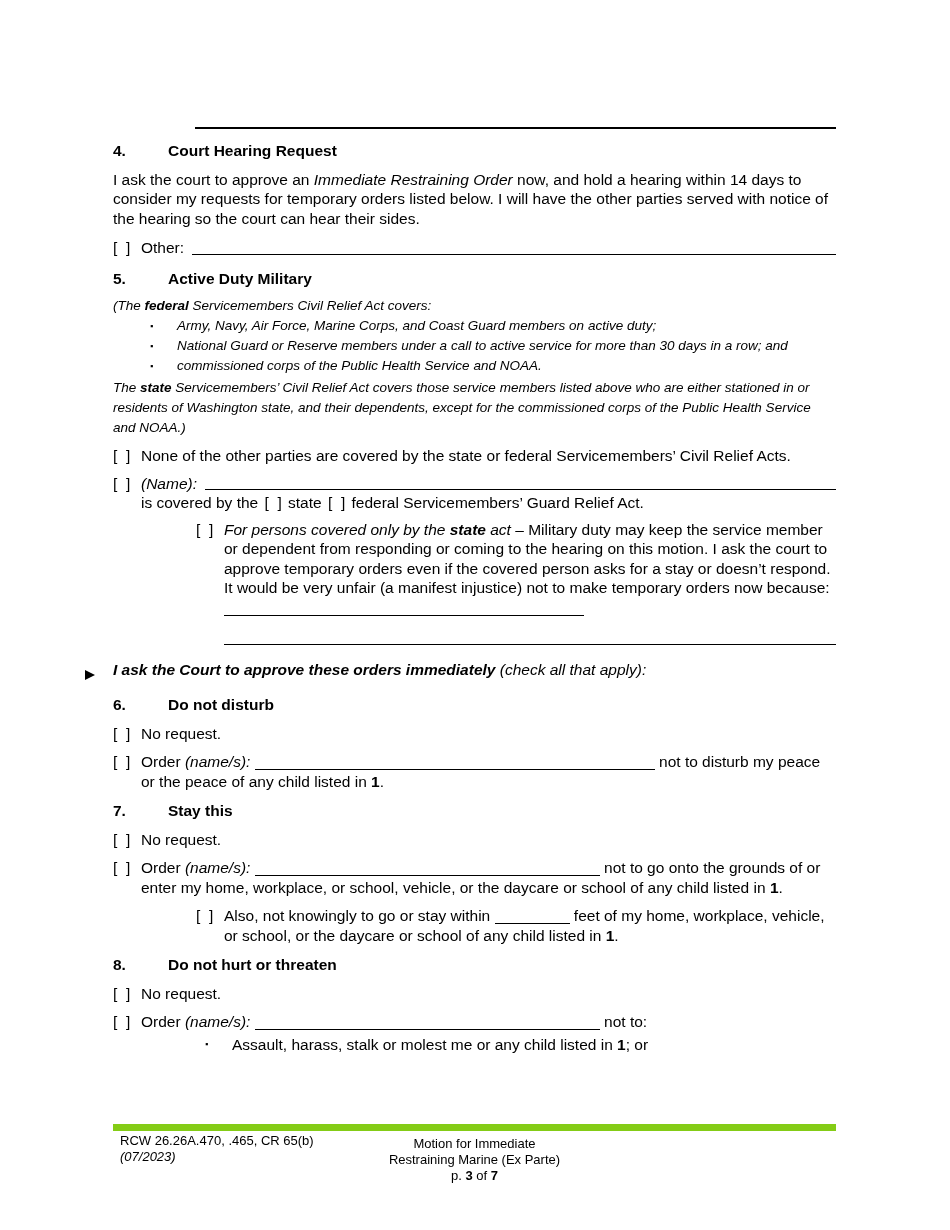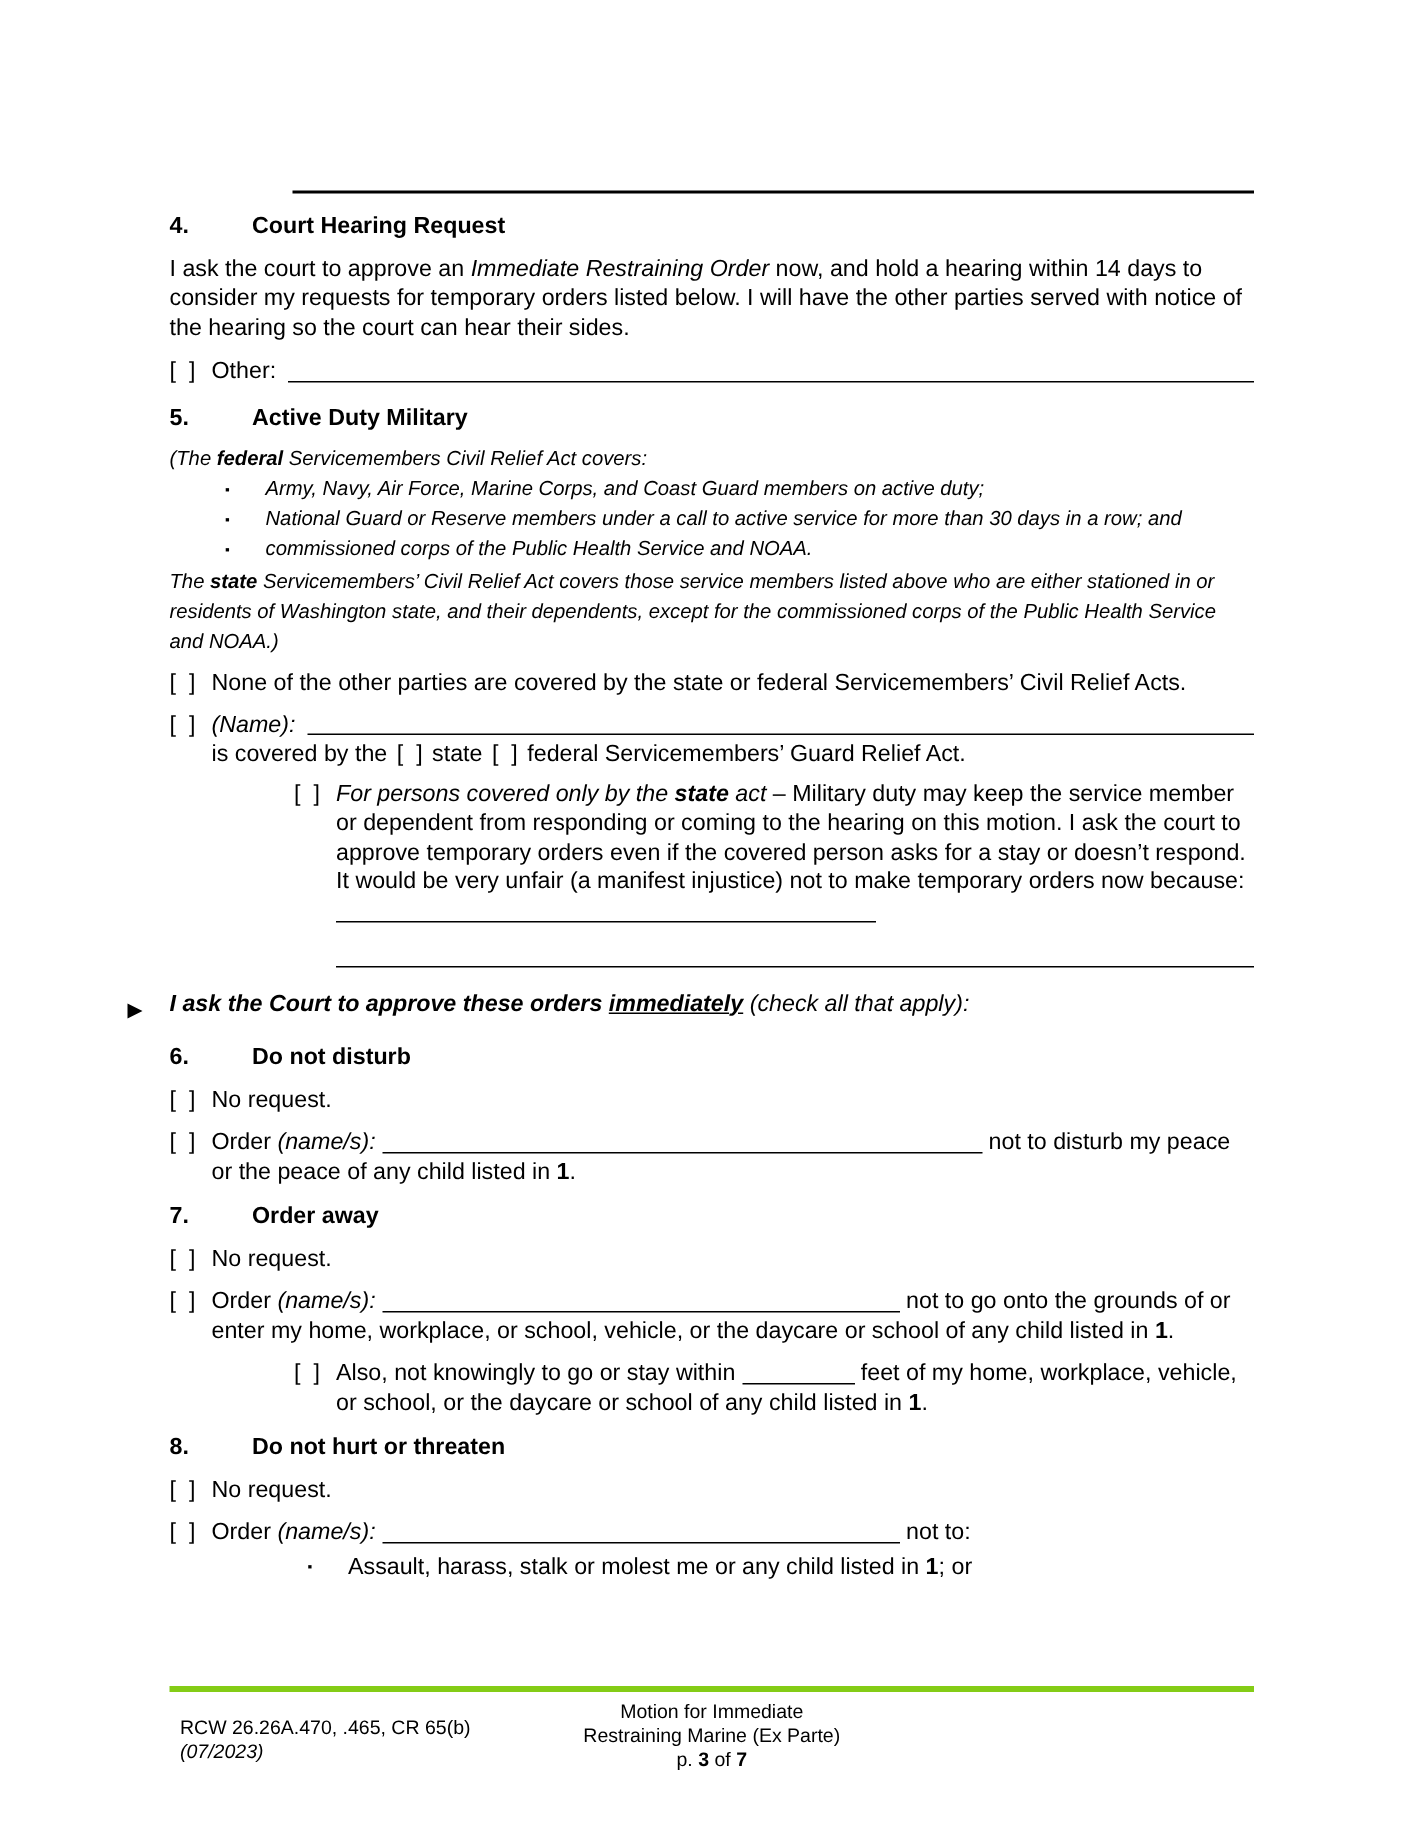--- a/index.html
+++ b/index.html
@@ -6,21 +6,21 @@
   .page{
     width:950px;height:1230px;position:relative;overflow:hidden;
     background:#ffffff;color:#000;
     font-family:"Liberation Sans","DejaVu Sans",sans-serif;
     font-size:15.5px;line-height:19.5px;
   }
   .content{position:absolute;left:113px;right:114px;top:0;padding-top:127px;}
   .b{font-weight:bold}
   .it{font-style:italic}
   .bi{font-weight:bold;font-style:italic}
-  .ul{text-decoration:underline}
+  .ul{}
   .mt2{margin-top:2px}.mt3{margin-top:3px}.mt7{margin-top:7px}.mt8{margin-top:8px}
   .mt9{margin-top:9px}.mt10{margin-top:10px}.mt11{margin-top:11px}.mt12{margin-top:12px}
   .mt15{margin-top:15px}
   .ind1{}
   .ind2{margin-left:83px}
   .sechead{display:flex;font-weight:bold}
   .secnum{width:55px;flex:none}
   .cbrow{display:flex}
   .cb{flex:none;width:28px;white-space:pre}
   .cb-inline{white-space:pre;margin:0 2px}
@@ -35,21 +35,21 @@
   .nbullets{margin-left:37px}
   .nbrow{display:flex}
   .nbmark{flex:none;width:27px;font-size:9px}
   .subbullet{display:flex;margin-left:92px}
   .submark{flex:none;width:27px;font-size:9px}
   .approve{display:flex;margin-left:-28px}
   .arrowwrap{flex:none;width:28px;padding-top:5px}
   .tri{display:inline-block;width:0;height:0;border-left:10px solid #000;
        border-top:5px solid transparent;border-bottom:5px solid transparent}
   .footer{position:absolute;left:113px;right:114px;top:1124px;
-          border-top:4px solid #84cc16;padding-top:16px;font-size:13px;line-height:16px}
+          border-top:7px solid #84cc16;padding-top:2px;font-size:13px;line-height:16px}
   .fleft{margin-left:7px}
   .fcenter{position:absolute;left:0;right:0;top:5px;text-align:center}
 </style>
 </head>
 <body>
 
 <div class="page">
   <div class="content">
 
     <div class="topline"></div>
@@ -145,21 +145,21 @@
       <span class="cb">[&nbsp;&nbsp;]</span>
       <div class="cbbody">
         <span>Order </span><span class="it">(name/s):</span>
         <span class="blank w400"></span>
         <span> not to disturb my peace or the peace of any child listed in </span><span class="b">1</span><span>.</span>
       </div>
     </div>
 
     <div class="sechead mt10">
       <span class="secnum">7.</span>
-      <span>Order away</span>
+      <span>Stay this</span>
     </div>
     <div class="cbrow ind1 mt9">
       <span class="cb">[&nbsp;&nbsp;]</span>
       <div class="cbbody">No request.</div>
     </div>
     <div class="cbrow ind1 mt9">
       <span class="cb">[&nbsp;&nbsp;]</span>
       <div class="cbbody">
         <span>Order </span><span class="it">(name/s):</span>
         <span class="blank w345"></span>

